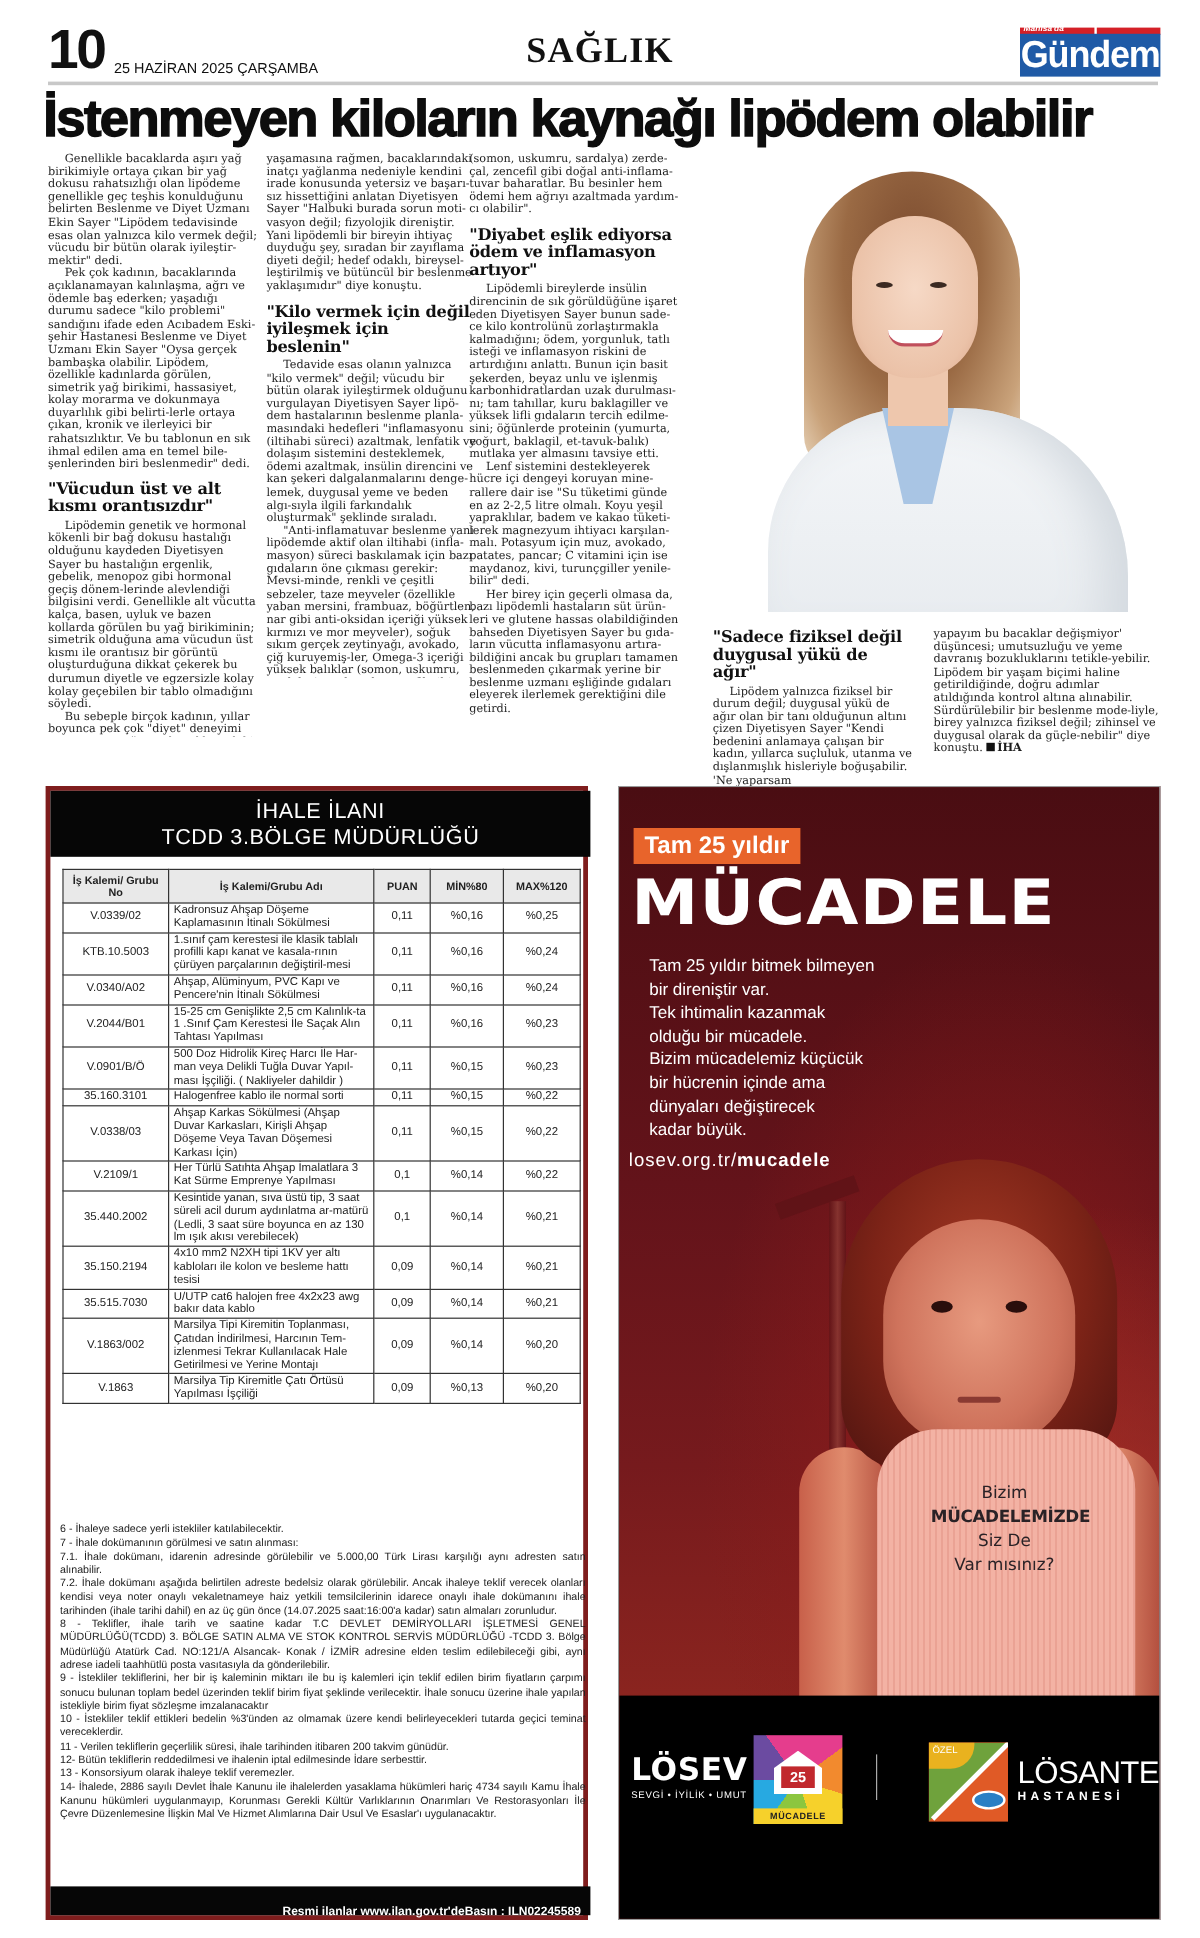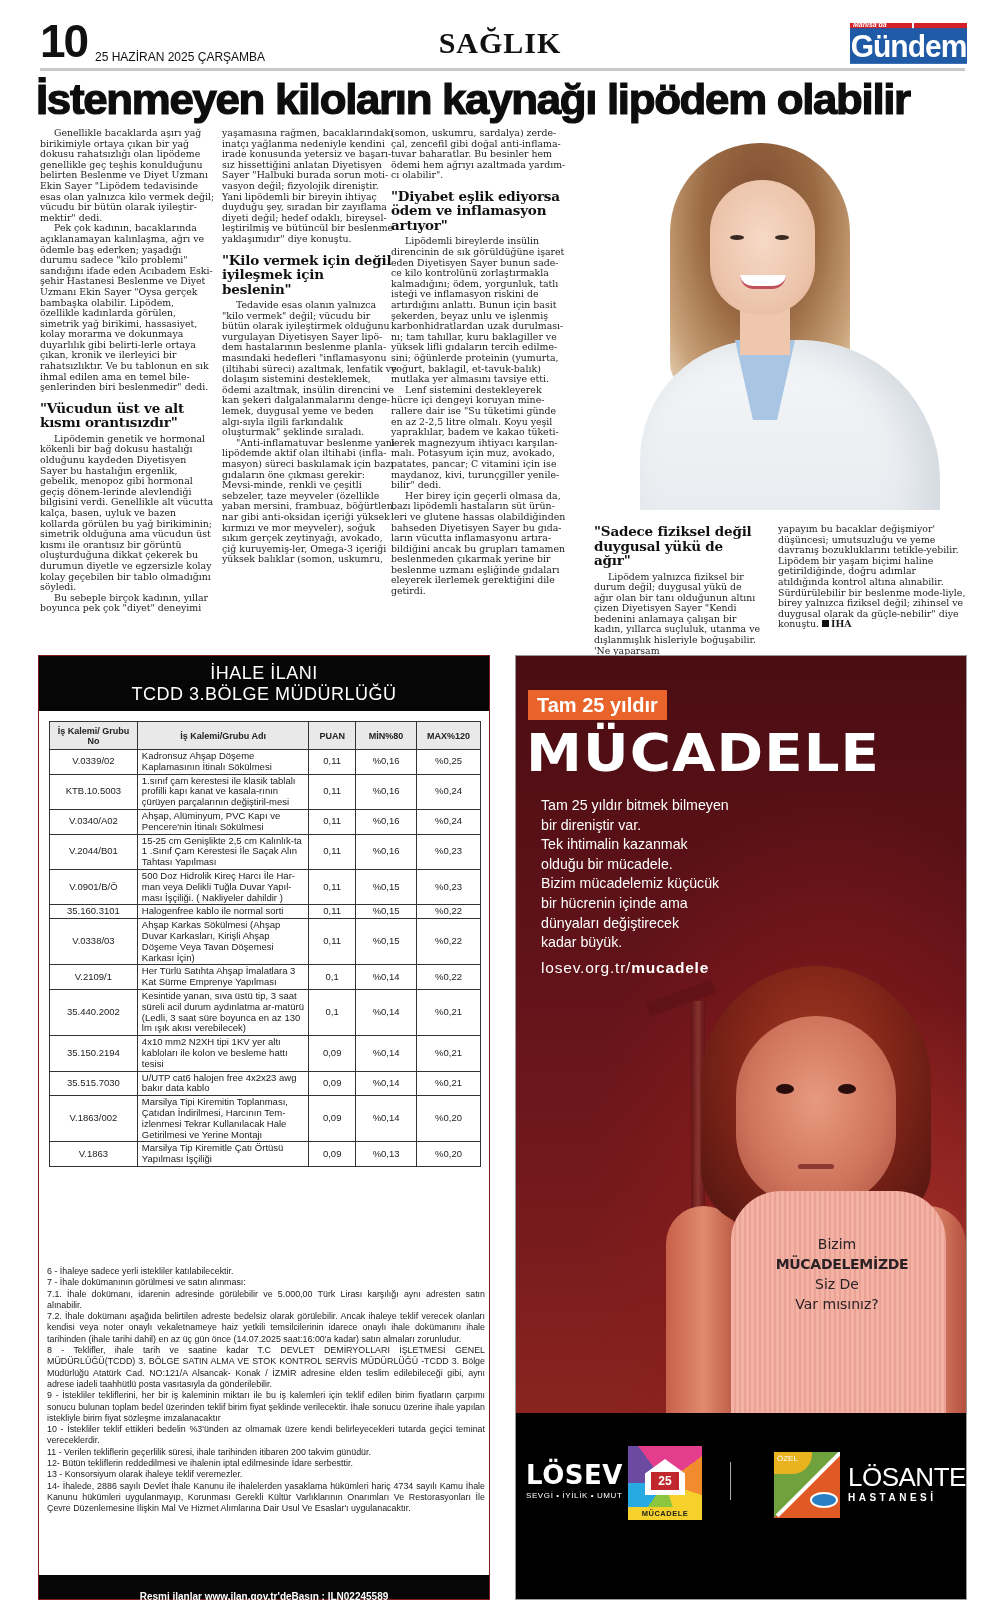--- a/index.html
+++ b/index.html
@@ -37,36 +37,36 @@
   .photo .hair { position: absolute; left: 40px; top: 18px; width: 180px; height: 250px; border-radius: 90px 90px 30px 30px; background: radial-gradient(ellipse at 50% 30%, #7a4a2e 0%, #9a6a44 45%, #c9a27a 80%, #e9d6bd 100%); }
   .photo .face { position: absolute; left: 80px; top: 55px; width: 105px; height: 135px; border-radius: 52px 52px 50px 50px; background: radial-gradient(ellipse at 50% 45%, #f6d9c6 0%, #ebc2a8 70%, #d9a58a 100%); }
   .photo .smile { position: absolute; left: 110px; top: 150px; width: 46px; height: 14px; border-radius: 0 0 23px 23px; background: #fff; border-bottom: 3px solid #c04f5c; }
   .photo .eye1, .photo .eye2 { position: absolute; top: 110px; width: 14px; height: 5px; background: #3b2a22; border-radius: 50%; }
   .photo .eye1 { left: 100px; } .photo .eye2 { left: 145px; }
   .photo .neck { position: absolute; left: 110px; top: 180px; width: 50px; height: 50px; background: #eec7ad; }
   .photo .coat { position: absolute; left: 10px; top: 215px; width: 300px; height: 200px; border-radius: 120px 140px 0 0; background: linear-gradient(180deg, #f4f6f8 0%, #e7ebef 100%); box-shadow: inset -20px 0 40px #d3d9df; }
   .photo .blouse { position: absolute; left: 105px; top: 215px; width: 60px; height: 80px; background: #a9c5e4; clip-path: polygon(0 0, 100% 0, 70% 100%, 30% 100%); }
 
   
-  .ihale { position: absolute; left: 38px; top: 655px; width: 452px; height: 945px; border: 1px solid #7f1d1d; background: #fff; font-family: "Liberation Sans", sans-serif; }
+  .ihale { position: absolute; left: 38px; top: 655px; width: 452px; height: 945px; border: 4px solid #7f1d1d; background: #fff; font-family: "Liberation Sans", sans-serif; }
   .ihale-head { position: absolute; left: 0; top: 0; width: 450px; height: 55px; background: #060606; color: #fff; text-align: center; }
   .ihale-head .t1 { font-size: 18px; line-height: 20px; padding-top: 7px; font-weight: 400; letter-spacing: 0.5px; }
   .ihale-head .t2 { font-size: 18px; line-height: 22px; font-weight: 400; letter-spacing: 0.5px; }
   table.tender { position: absolute; left: 10px; top: 65px; width: 432px; border-collapse: collapse; font-size: 9.5px; line-height: 10.8px; color: #222; }
   table.tender th, table.tender td { border: 1.3px solid #333; padding: 1px 4px; vertical-align: middle; }
   table.tender th { background: #e9e9e9; font-weight: 700; font-size: 9px; text-align: center; height: 28px; line-height: 10px; }
   table.tender td.c { text-align: center; }
   table.tender td.no { width: 88px; }
   table.tender td.nm { width: 172px; text-align: left; }
   table.tender td.pu { width: 47px; }
   table.tender td.mi { width: 61px; }
   table.tender td.mx { width: 64px; }
   .ihale-notes { position: absolute; left: 8px; top: 610px; width: 438px; font-size: 8.9px; line-height: 11.3px; color: #222; text-align: justify; }
   .ihale-notes p { margin: 0; }
-  .ihale-foot { position: absolute; left: 0; bottom: 0; width: 450px; height: 20px; background: #060606; color: #fff; font-size: 10px; font-weight: 700; line-height: 20px; padding: 12px 8px; display: flex; justify-content: center; }
+  .ihale-foot { position: absolute; left: 0; bottom: 0; width: 450px; height: 20px; background: #060606; color: #fff; font-size: 10px; font-weight: 700; line-height: 20px; padding: 12px 8px; display: flex; justify-content: flex-end; }
 
   
   .ad { position: absolute; left: 515px; top: 655px; width: 452px; height: 945px; overflow: hidden; background: #4b0c10; border: 1px solid #999; font-family: "Liberation Sans", sans-serif; }
   .ad .bg { position: absolute; inset: 0; background:
       radial-gradient(ellipse at 90% 85%, #b33a2e 0%, transparent 40%),
       radial-gradient(ellipse at 70% 60%, #8c1c1a 0%, transparent 55%),
       linear-gradient(180deg, #4a0d12 0%, #63131a 35%, #761a1d 60%, #8a241f 80%, #6a1616 100%); }
   .ad .pole { position: absolute; left: 175px; top: 345px; width: 14px; height: 500px; background: linear-gradient(90deg, #5e1316, #8b3a34, #5e1316); opacity: 0.8; }
   .ad .pole2 { position: absolute; left: 130px; top: 335px; width: 70px; height: 14px; background: #5e1316; opacity: 0.8; transform: rotate(-20deg); }
   .ad .child { position: absolute; left: 150px; top: 310px; width: 300px; height: 480px; }
@@ -77,21 +77,21 @@
   .ad .child .mouth { position: absolute; left: 132px; top: 198px; width: 36px; height: 5px; border-radius: 3px; background: #8a3a32; }
   .ad .child .arm { position: absolute; top: 240px; width: 75px; height: 250px; border-radius: 40px; background: linear-gradient(90deg, #c8604a, #e08b6d, #b4503f); }
   .ad .child .arm.l { left: 0; } .ad .child .arm.r { left: 225px; }
   .ad .tank { position: absolute; left: 215px; top: 535px; width: 215px; height: 270px; border-radius: 50px 50px 10px 10px; background: repeating-linear-gradient(90deg, #f3b2a4 0 3px, #eaa294 3px 5px); }
   .ad .shorts { position: absolute; left: 200px; top: 775px; width: 245px; height: 60px; background: linear-gradient(180deg, #4a90b8, #2f6f97); border-radius: 6px; }
   .ad .shirt-text { position: absolute; left: 226px; top: 578px; width: 190px; text-align: center; color: #2a2226; font-family: "DejaVu Sans", sans-serif; font-size: 14px; line-height: 20px; }
   .ad .shirt-text .big { font-weight: 700; font-size: 14px; letter-spacing: -0.3px; margin-left: 10px; }
   .ad .badge { position: absolute; left: 12px; top: 34px; height: 30px; padding: 0 9px; background: #e8642b; color: #fff; font-weight: 700; font-size: 20px; line-height: 30px; }
   .ad .mucadele { position: absolute; left: 10px; top: 68px; width: 440px; color: #fff; font-weight: 900; font-size: 52px; line-height: 58px; letter-spacing: 1px; font-family: "DejaVu Sans", sans-serif; transform: scaleX(1.08); transform-origin: left; }
   .ad .body-text { position: absolute; left: 25px; top: 140px; width: 230px; color: #fff; font-size: 14.2px; line-height: 19.6px; }
-  .ad .url { position: absolute; left: 25px; top: 302px; color: #fff; font-size: 15.5px; line-height: 20px; letter-spacing: 0.8px; }
+  .ad .url { position: absolute; left: 8px; top: 302px; color: #fff; font-size: 15.5px; line-height: 20px; letter-spacing: 0.8px; }
   .ad .url b { font-weight: 900; }
   .ad .footer-bar { position: absolute; left: 0; top: 757px; width: 452px; height: 188px; background: #000; }
   .ad .losev { position: absolute; left: 10px; top: 805px; color: #fff; }
   .ad .losev .name { font-family: "DejaVu Sans", sans-serif; font-weight: 700; font-size: 26px; line-height: 28px; letter-spacing: 0.5px; }
   .ad .losev .tag { font-size: 8px; letter-spacing: 0.6px; margin-top: 2px; }
   .ad .losev-logo { position: absolute; left: 112px; top: 790px; width: 74px; height: 74px; background: conic-gradient(#e53d8d 0 15%, #f28a2e 15% 30%, #f6d12b 30% 45%, #8cc63f 45% 60%, #27a9e1 60% 75%, #6b4ba1 75% 90%, #e53d8d 90% 100%); }
   .ad .losev-logo .house { position: absolute; left: 17px; top: 13px; width: 40px; height: 36px; background: #fff; clip-path: polygon(50% 0, 100% 40%, 100% 100%, 0 100%, 0 40%); }
   .ad .losev-logo .n25 { position: absolute; left: 23px; top: 26px; width: 28px; height: 18px; background: #c1282d; color: #fff; font-size: 12px; font-weight: 900; line-height: 18px; text-align: center; }
   .ad .losev-logo .strip { position: absolute; left: 0; bottom: 0; width: 74px; height: 13px; background: #f6d12b; color: #222; font-size: 7.5px; font-weight: 700; line-height: 13px; text-align: center; letter-spacing: 0.5px; }
   .ad .divider { position: absolute; left: 214px; top: 806px; width: 1px; height: 38px; background: #aaa; }

